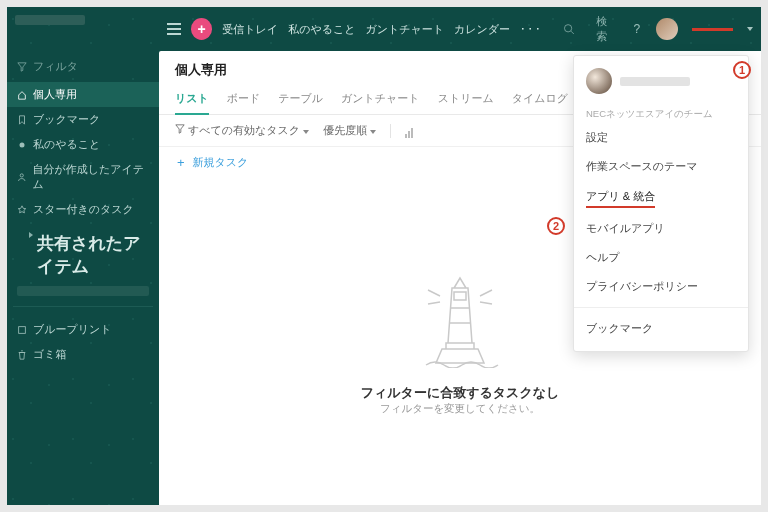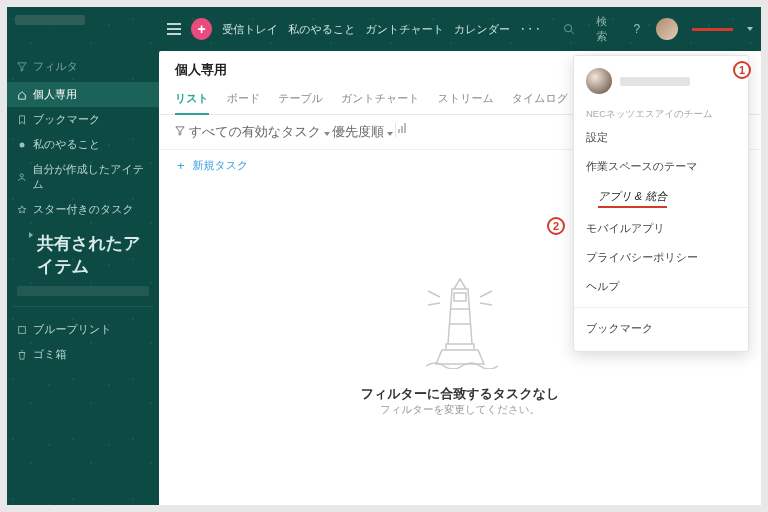--- a/index.html
+++ b/index.html
@@ -38,41 +38,41 @@
 .blur-row { margin: 4px 10px; height: 10px; background: #225a53; border-radius: 2px; }
 .sep { margin: 10px 6px; height: 1px; background: #1d5b54; }
 
 .main { position: absolute; left: 152px; top: 44px; right: 0; bottom: 0; background: #fff; border-top-left-radius: 2px; display: flex; flex-direction: column; }
 .main-head { padding: 10px 16px 4px 16px; }
 .main-title { font-size: 13px; font-weight: bold; color: #222; }
 .tabs { display: flex; gap: 18px; padding: 8px 16px 0 16px; font-size: 11px; color: #888; border-bottom: 1px solid #e9e9e9; }
 .tab { padding-bottom: 8px; text-align: center; }
 .tab.on { color: #2aa892; font-weight: bold; position: relative; }
 .tab.on::after { content: ""; position: absolute; left: 0; right: 0; bottom: -1px; height: 2px; background: #2aa892; }
-.toolbar { display: flex; align-items: flex-start; gap: 2px; padding: 8px 16px; font-size: 13px; color: #666; border-bottom: 1px solid #f0f0f0; }
+.toolbar { display: flex; align-items: flex-end; gap: 14px; padding: 8px 16px; font-size: 11px; color: #666; border-bottom: 1px solid #f0f0f0; }
 .toolbar svg { width: 10px; height: 10px; stroke: #666; }
 .divider-v { width: 1px; height: 14px; background: #e3e3e3; }
 .bars-ic { display: flex; gap: 1px; align-items: flex-end; height: 10px; }
 .bars-ic span { width: 2px; background: #bbb; }
 .newtask { display: flex; align-items: center; gap: 8px; padding: 8px 18px; font-size: 11px; color: #3b9fdc; }
 .newtask .pl { color: #3b9fdc; font-size: 13px; }
 .empty { flex: 1; display: flex; flex-direction: column; align-items: center; justify-content: center; padding: 20px; }
 .lighthouse svg { stroke: #c9c9c9; fill: none; stroke-width: 1.5; }
 .empty h3 { margin-top: 12px; font-size: 13px; font-weight: bold; color: #333; }
 .empty p { font-size: 10.5px; color: #999; }
 
 .drop { position: absolute; right: 12px; top: 48px; width: 176px; background: #fff; border: 1px solid #e4e4e4; box-shadow: 0 4px 16px rgba(0,0,0,.15); border-radius: 3px; padding: 8px 0; }
 .drop-user { display: flex; align-items: center; gap: 8px; padding: 4px 12px 8px 12px; }
 .drop-user .av { width: 26px; height: 26px; border-radius: 50%; background: radial-gradient(circle at 35% 35%, #f2e7db, #5a4535); }
 .drop-user .un { width: 70px; height: 9px; background: #e3e3e3; border-radius: 2px; }
 .drop-sec { padding: 6px 20px 2px 12px; font-size: 9.5px; color: #aaa; }
 .drop-item { padding: 7px 12px; font-size: 11px; color: #444; }
 .drop-hr { height: 1px; background: #eee; margin: 6px 0; }
 .drop-item.hl { color: #222; border-bottom: 2px solid #d23a2a; display: inline-block; margin-left: 12px; padding: 4px 0 2px 0; }
-.drop-item.hl-wrap { padding: 4px 0 6px 12px; font-style: italic; }
+.drop-item.hl-wrap { padding: 4px 0 6px 0; }
 
 .callout { position: absolute; width: 18px; height: 18px; border-radius: 50%; border: 2px solid #d23a2a; color: #d23a2a; font-size: 11px; font-weight: bold; display: flex; align-items: center; justify-content: center; background: rgba(255,255,255,.4); }
 .callout.c1 { right: 10px; top: 54px; }
 .callout.c2 { right: 196px; top: 210px; }
 
 .carsm { width:0;height:0;border-left:3px solid transparent;border-right:3px solid transparent;border-top:4px solid #888;display:inline-block;margin-left:3px; }
 </style>
 </head>
 <body>
 
@@ -220,21 +220,21 @@
   <div class="drop">
     <div class="drop-user">
       <div class="av"></div>
       <div class="un"></div>
     </div>
     <div class="drop-sec">NECネッツエスアイのチーム</div>
     <div class="drop-item">設定</div>
     <div class="drop-item">作業スペースのテーマ</div>
     <div class="drop-item hl-wrap"><span class="drop-item hl">アプリ &amp; 統合</span></div>
     <div class="drop-item">モバイルアプリ</div>
+    <div class="drop-item">ヘルプ</div>
     <div class="drop-item">プライバシーポリシー</div>
-    <div class="drop-item">ヘルプ</div>
     <div class="drop-hr"></div>
     <div class="drop-item">ブックマーク</div>
   </div>
 
   <div class="callout c1">1</div>
   <div class="callout c2">2</div>
 </div>
 
 </body></html>

